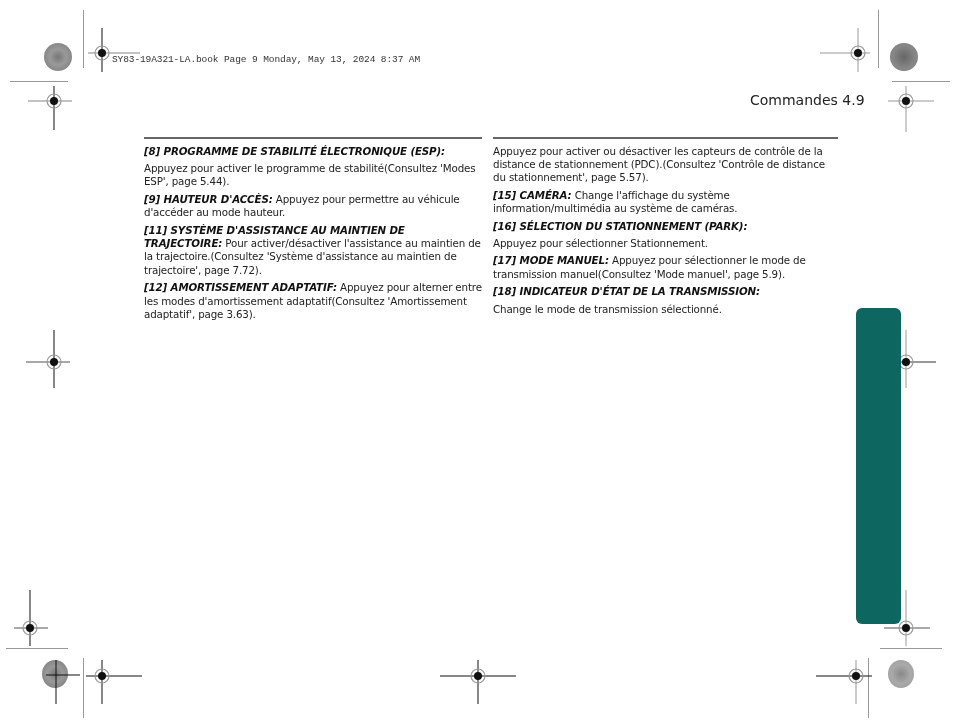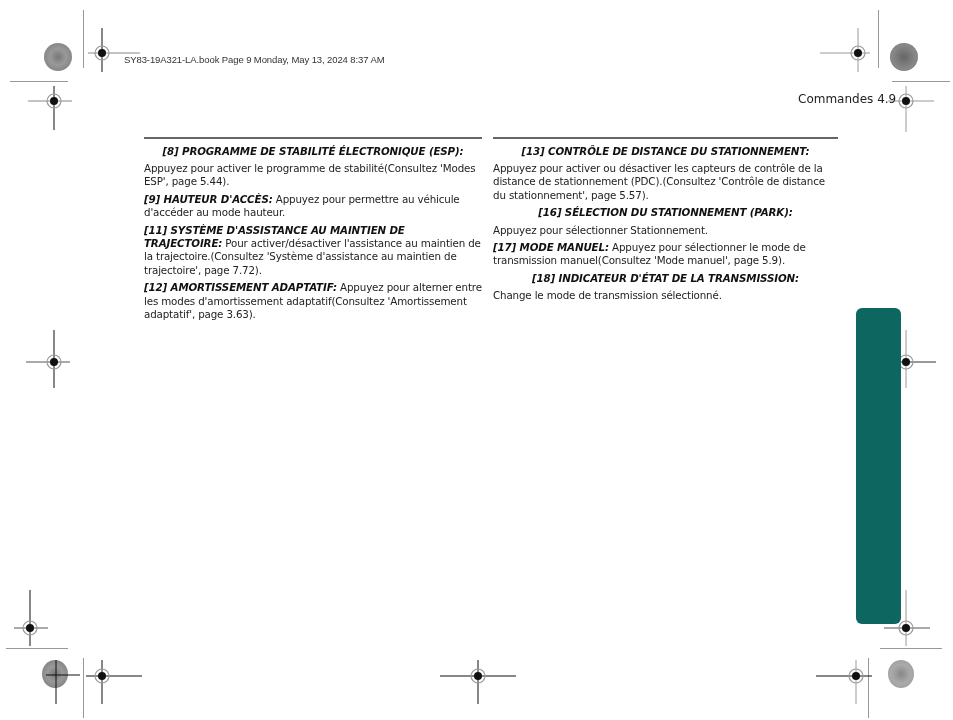--- a/index.html
+++ b/index.html
@@ -1,38 +1,37 @@
 <!DOCTYPE html>
 <html><head>
   <meta charset="utf-8">
   <style>
     * { box-sizing: border-box; margin: 0; padding: 0; }
     html, body { width: 953px; height: 720px; background: #ffffff; overflow: hidden; }
     body { position: relative; font-family: "DejaVu Sans", sans-serif; color: #1a1a1a; }
 
     .book-header {
-      position: absolute; left: 124px; top: 54px;
-      font-family: Liberation Sans, sans-serif; font-size: 9.5px; color: #333;
+      position: absolute; left: 112px; top: 54px;
+      font-family: Liberation Mono, monospace; font-size: 9.5px; color: #333;
       white-space: nowrap; letter-spacing: -0.1px;
     }
     .running-head {
       position: absolute; left: 750px; top: 92px;
-      font-family: "DejaVu Sans", sans-serif; font-size: 12px; color: #222;
+      font-family: "DejaVu Sans", sans-serif; font-size: 14px; color: #222;
       white-space: nowrap;
-      margin-left: 48px;
     }
 
     .col { position: absolute; top: 137px; }
     .col-left { left: 144px; width: 338px; }
     .col-right { left: 493px; width: 345px; }
     .col-rule { height: 1.5px; background: #666; margin-bottom: 6px; }
 
     .entry { font-size: 10.3px; line-height: 13.4px; margin-bottom: 4px; color: #222; letter-spacing: -0.15px; }
     .entry .term { font-weight: bold; font-style: italic; color: #111; }
-    .entry.block-term .term { display: block; margin-bottom: 4px; text-align: center; }
+    .entry.block-term .term { display: block; margin-bottom: 4px; }
 
     .tab {
       position: absolute; left: 856px; top: 308px; width: 45px; height: 316px;
       background: #0d6660; border-radius: 6px;
     }
 
     .mark { position: absolute; }
     .mark svg { display: block; }
     .rosette {
       position: absolute; width: 28px; height: 28px; border-radius: 50%;
@@ -161,17 +160,18 @@
 <div class="col col-left">
   <div class="col-rule"></div>
   <p class="entry block-term"><span class="term">[8] PROGRAMME DE STABILITÉ ÉLECTRONIQUE (ESP):</span><span>Appuyez pour activer le programme de stabilité(Consultez 'Modes ESP', page 5.44).</span></p>
   <p class="entry"><span class="term">[9] HAUTEUR D'ACCÈS:</span><span> Appuyez pour permettre au véhicule d'accéder au mode hauteur.</span></p>
   <p class="entry"><span class="term">[11] SYSTÈME D'ASSISTANCE AU MAINTIEN DE TRAJECTOIRE:</span><span> Pour activer/désactiver l'assistance au maintien de la trajectoire.(Consultez 'Système d'assistance au maintien de trajectoire', page 7.72).</span></p>
   <p class="entry"><span class="term">[12] AMORTISSEMENT ADAPTATIF:</span><span> Appuyez pour alterner entre les modes d'amortissement adaptatif(Consultez 'Amortissement adaptatif', page 3.63).</span></p>
 </div>
 
 <div class="col col-right">
   <div class="col-rule"></div>
-  <p class="entry block-term"><span class="term">[13] CONTRÔLE DE DISTANCE DU STATIONNEMENT:</span><span>Appuyez pour activer ou désactiver les capteurs de contrôle de la distance de stationnement (PDC).(Consultez 'Contrôle de distance du stationnement', page 5.57).</span></p>
+  <p class="entry block-term"><span>Appuyez pour activer ou désactiver les capteurs de contrôle de la distance de stationnement (PDC).(Consultez 'Contrôle de distance du stationnement', page 5.57).</span></p>
+  <p class="entry"><span class="term">[15] CAMÉRA:</span><span> Change l'affichage du système information/multimédia au système de caméras.</span></p>
   <p class="entry block-term"><span class="term">[16] SÉLECTION DU STATIONNEMENT (PARK):</span><span>Appuyez pour sélectionner Stationnement.</span></p>
   <p class="entry"><span class="term">[17] MODE MANUEL:</span><span> Appuyez pour sélectionner le mode de transmission manuel(Consultez 'Mode manuel', page 5.9).</span></p>
   <p class="entry block-term"><span class="term">[18] INDICATEUR D'ÉTAT DE LA TRANSMISSION:</span><span>Change le mode de transmission sélectionné.</span></p>
 </div>
 
 </body></html>

